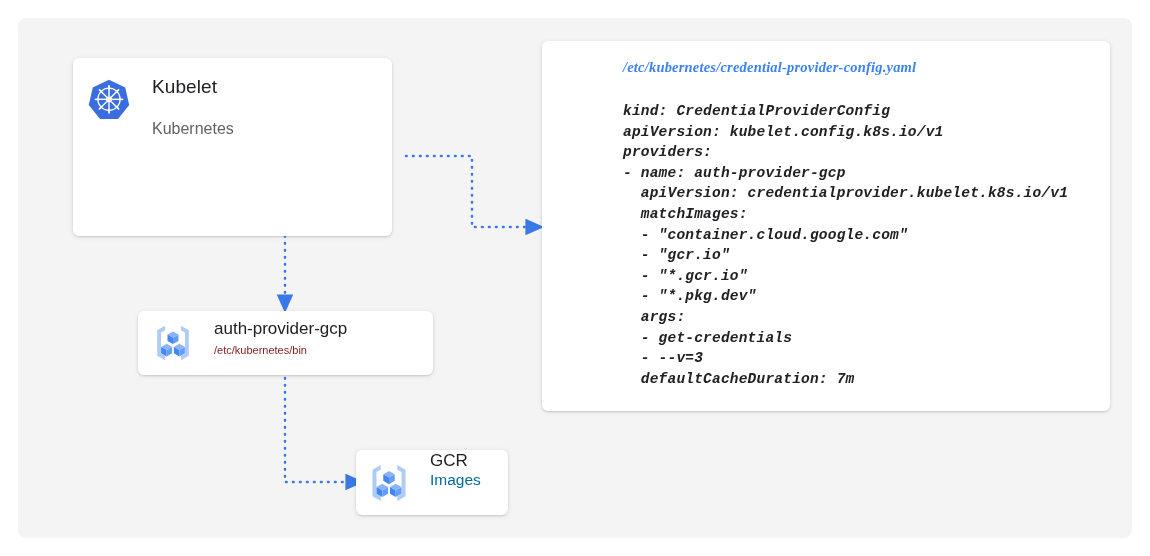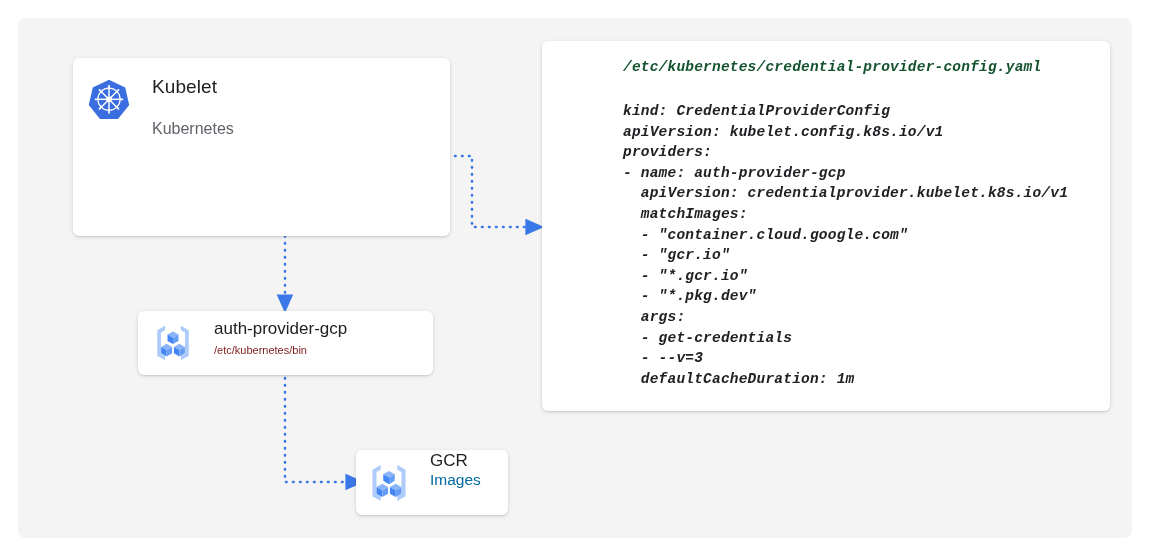--- a/index.html
+++ b/index.html
@@ -31,21 +31,21 @@
     position: absolute;
     background: #ffffff;
     border-radius: 6px;
     box-shadow: 0 1px 2px rgba(60,64,67,0.18), 0 1px 5px rgba(60,64,67,0.10);
   }
 
   
   #kubelet-card {
     left: 73px;
     top: 58px;
-    width: 377px;
+    width: 319px;
     height: 178px;
   }
   #kubelet-logo {
     position: absolute;
     left: 14px;
     top: 20px;
     width: 44px;
     height: 44px;
   }
   #kubelet-title {
@@ -142,25 +142,25 @@
   #yaml-card {
     left: 542px;
     top: 41px;
     width: 568px;
     height: 370px;
   }
   #yaml-filename {
     position: absolute;
     left: 81px;
     top: 18px;
-    font-family: Liberation Mono, monospace;
+    font-family: Liberation Serif, serif;
     font-style: italic;
     font-weight: bold;
     font-size: 14.5px;
-    color: #14532d;
+    color: #3b82f6;
     white-space: pre;
     letter-spacing: 0.2px;
   }
   #yaml-body {
     position: absolute;
     left: 81px;
     top: 60px;
     font-family: "Liberation Mono", "DejaVu Sans Mono", monospace;
     font-style: italic;
     font-weight: bold;
@@ -285,14 +285,14 @@
 - name: auth-provider-gcp
   apiVersion: credentialprovider.kubelet.k8s.io/v1
   matchImages:
   - "container.cloud.google.com"
   - "gcr.io"
   - "*.gcr.io"
   - "*.pkg.dev"
   args:
   - get-credentials
   - --v=3
-  defaultCacheDuration: 1m</pre>
+  defaultCacheDuration: 7m</pre>
 </div>
 
 </body></html>

